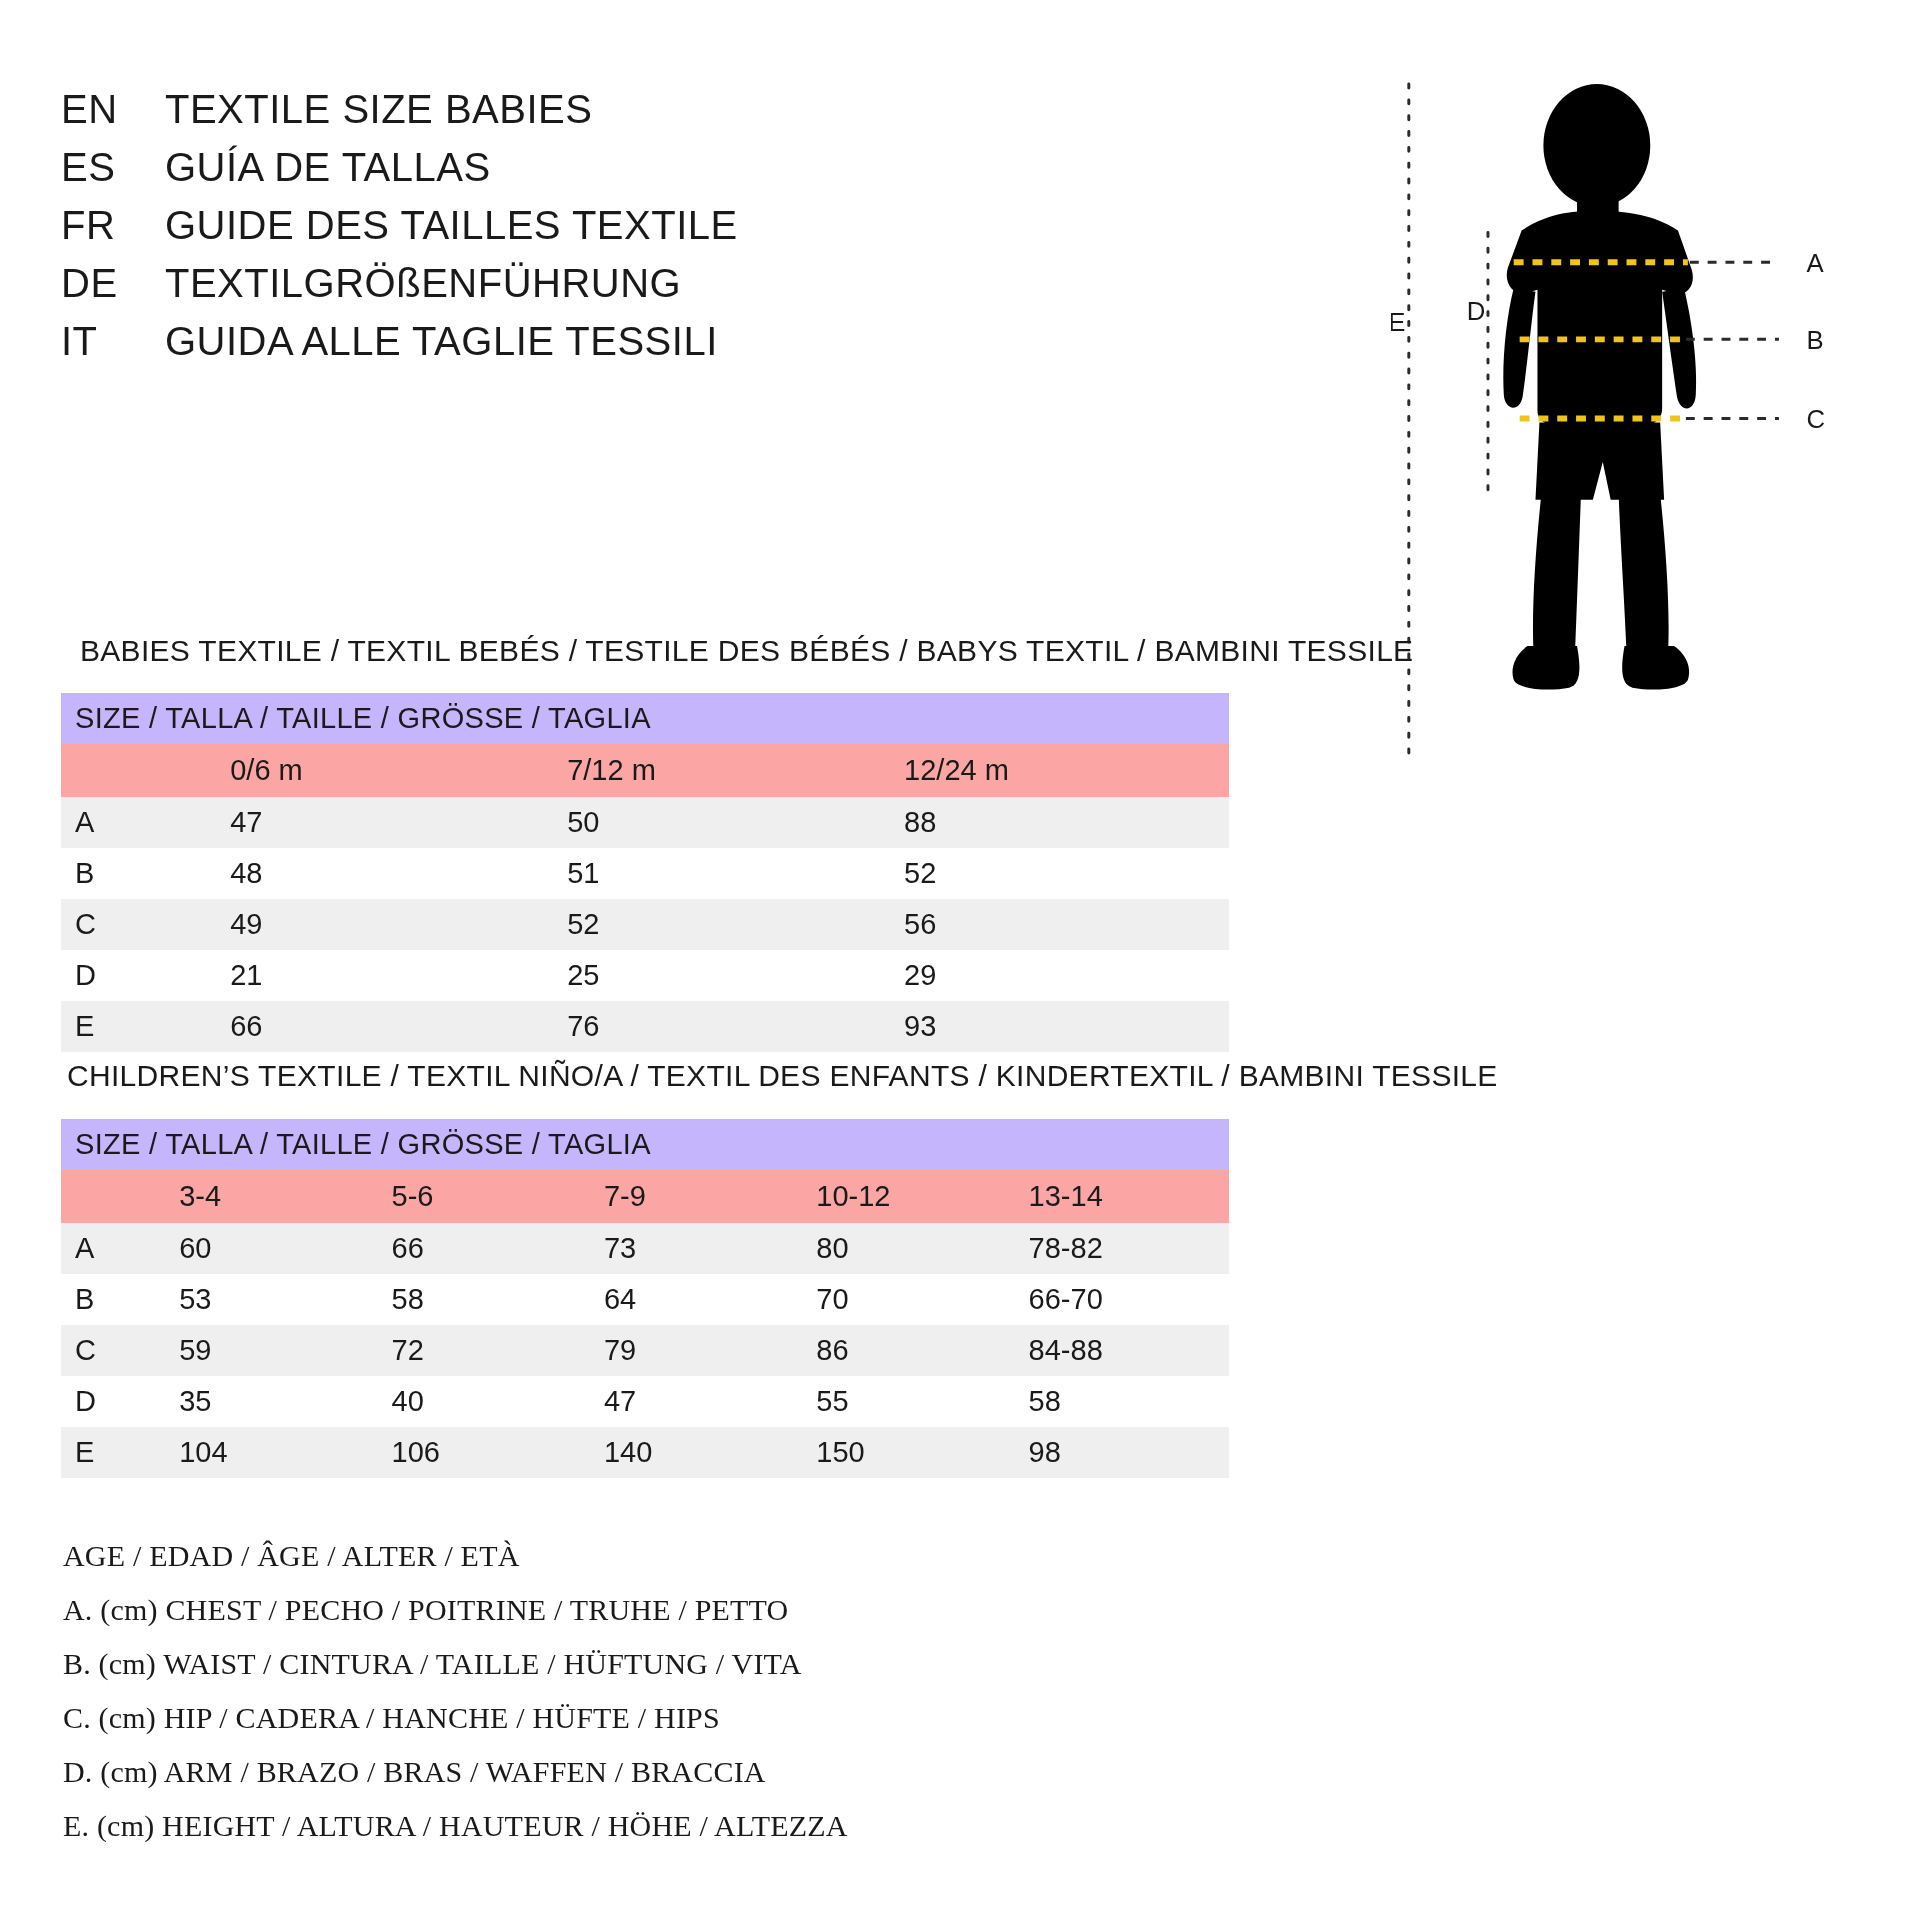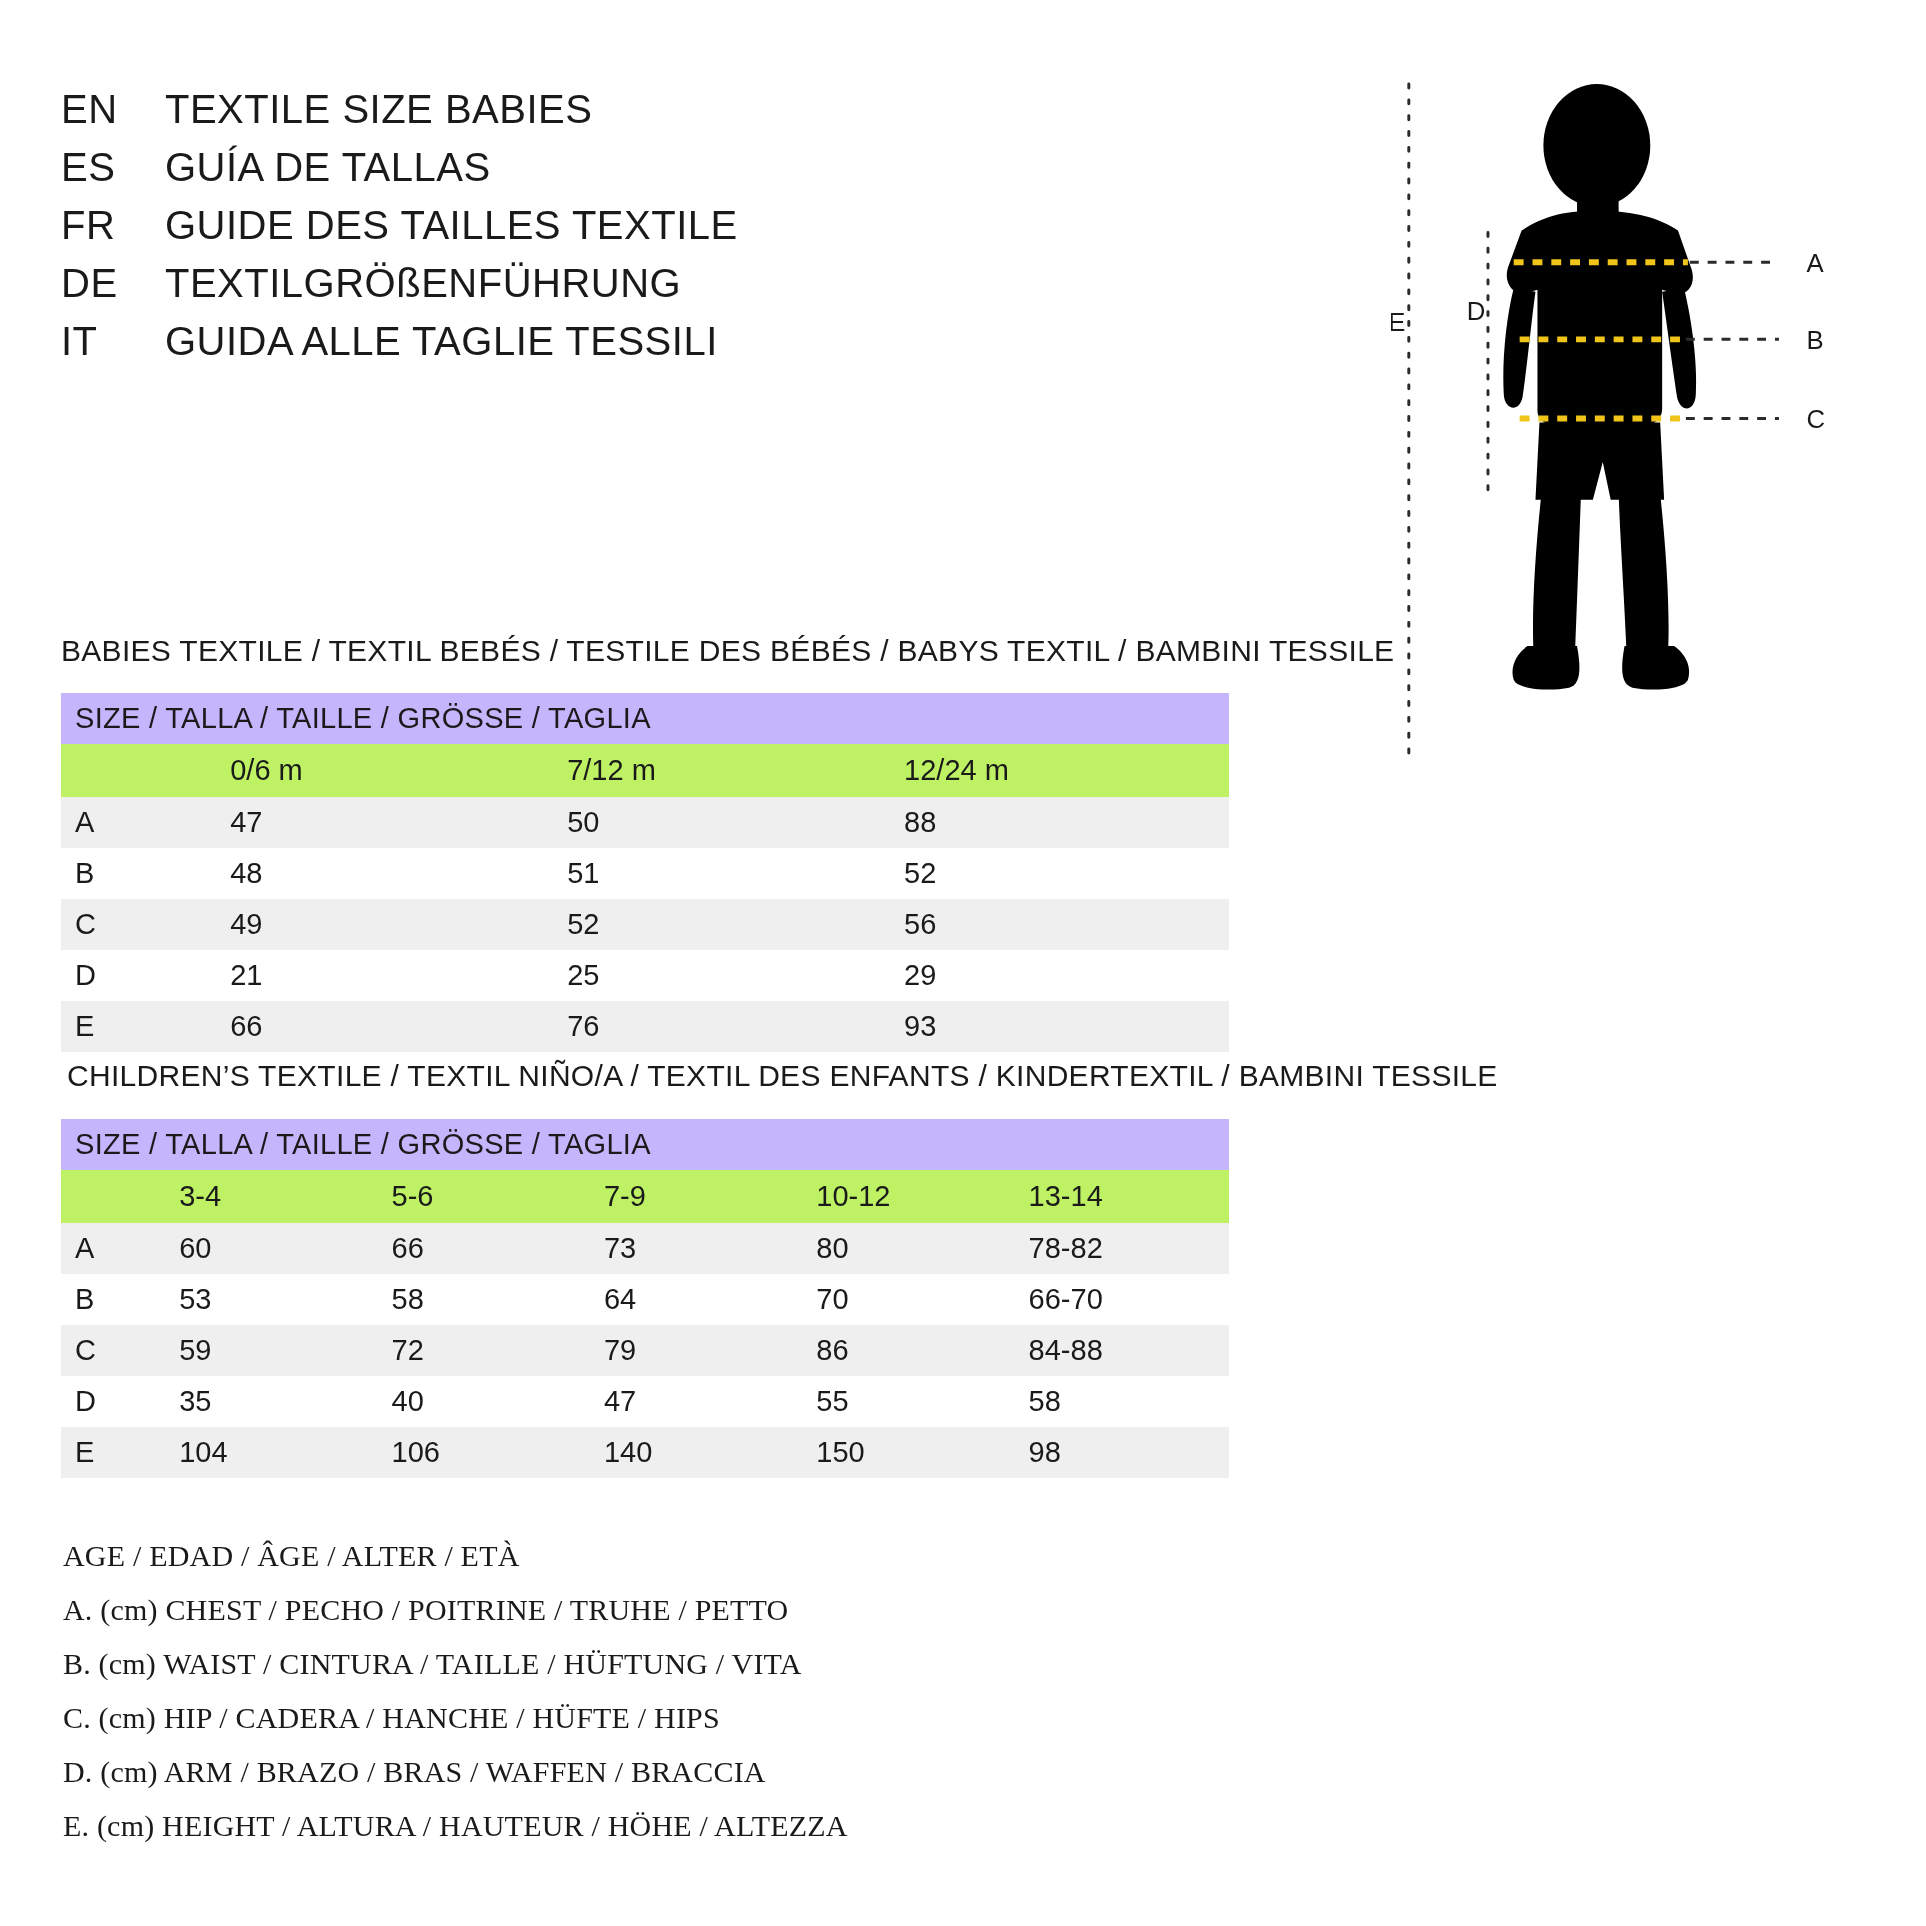--- a/index.html
+++ b/index.html
@@ -57,21 +57,21 @@
   }
 
   
   .section-title {
     position: absolute;
     font-size: 30px;
     letter-spacing: 0.3px;
     color: #1a1a1a;
     white-space: nowrap;
   }
-  #babies-title { left: 61px; top: 634px; }
+  #babies-title { left: 80px; top: 634px; }
   #children-title { left: 67px; top: 1059px; }
 
   
   .size-table {
     position: absolute;
     border-collapse: collapse;
     font-size: 29px;
     color: #1a1a1a;
   }
   #babies-table { left: 61px; top: 693px; width: 1168px; }
@@ -82,21 +82,21 @@
     font-weight: normal;
     text-align: left;
   }
   .size-table tr.head-band th {
     background: #c4b5fd;
     font-size: 29px;
     padding: 9px 0 9px 14px;
     letter-spacing: 0.3px;
   }
   .size-table tr.col-head td {
-    background: #bef264;
+    background: #fca5a5;
     padding: 10px 0 10px 0;
   }
   .size-table tr.data-row td {
     padding: 9px 0 9px 0;
   }
   .size-table tr.shade td {
     background: #efefef;
   }
   .size-table tr.plain td {
     background: #ffffff;

